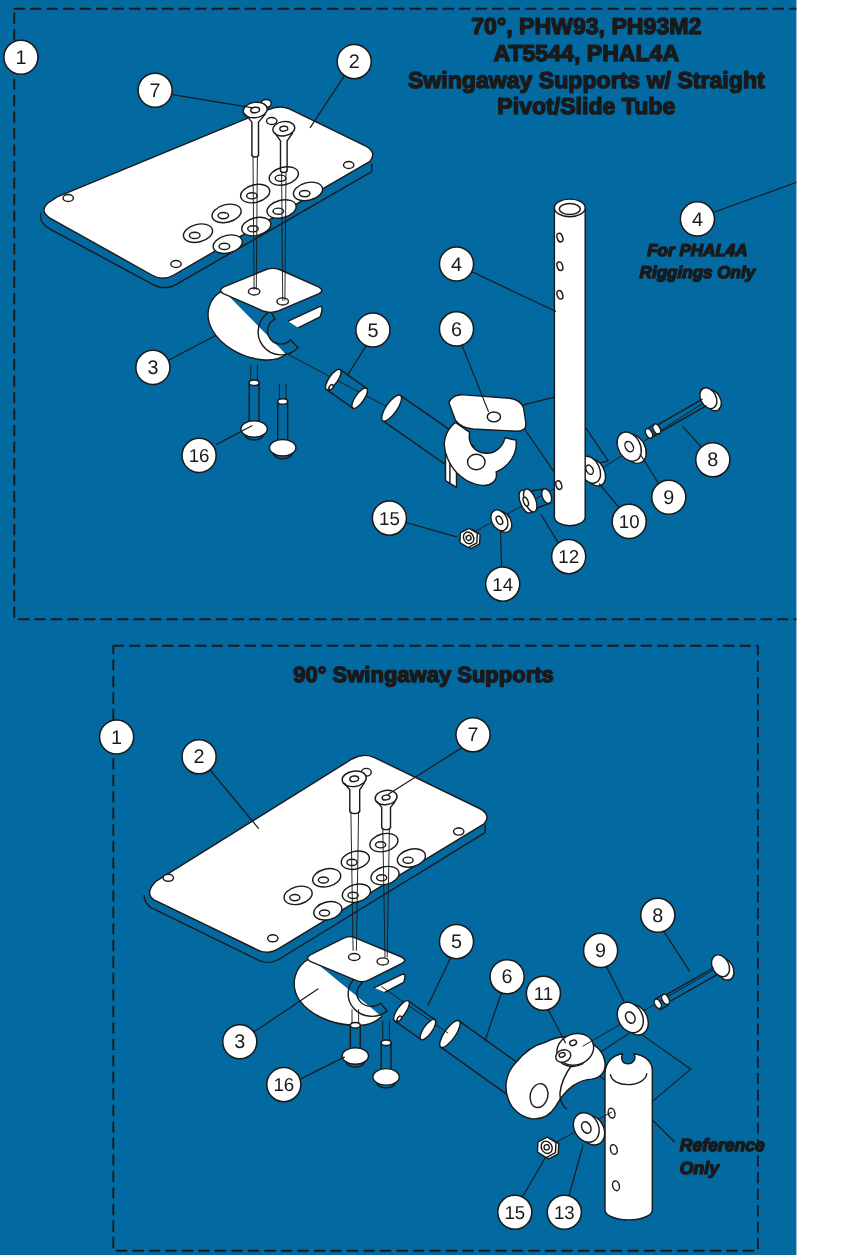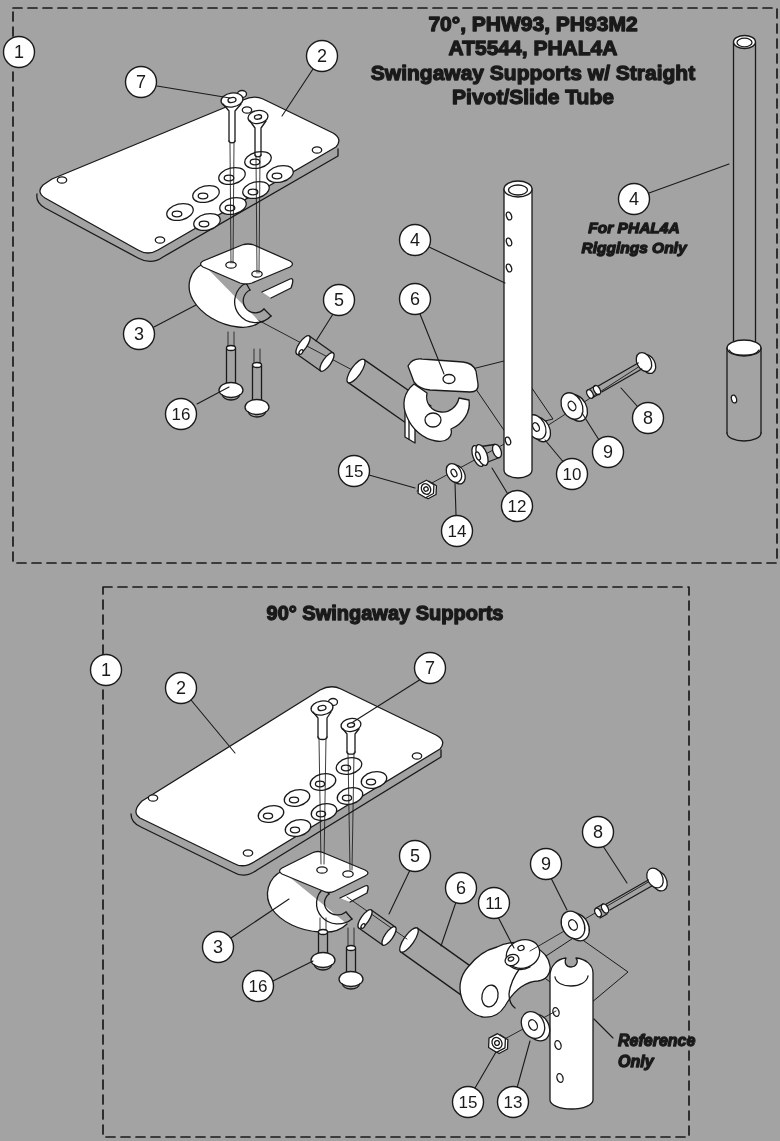--- a/index.html
+++ b/index.html
@@ -1,17 +1,17 @@
 <!DOCTYPE html>
 <html><head>
 <meta charset="utf-8">
 <style>
   html,body{margin:0;padding:0;background:#ffffff;}
   body{font-family:"Liberation Sans", sans-serif;}
-  #stage{position:relative;width:780px;height:1141px;background:#a3a3a3;overflow:hidden;}
+  #stage{position:relative;width:724px;height:1141px;background:#0369a1;overflow:hidden;}
   svg{display:block;}
   .title-line{font-family:"Liberation Sans",sans-serif;font-weight:bold;fill:#1a1a1a;}
   .note-line{font-family:"Liberation Sans",sans-serif;font-weight:bold;font-style:italic;fill:#1a1a1a;}
   .callout-num{font-family:"Liberation Sans",sans-serif;fill:#1a1a1a;}
 </style>
 </head>
 <body>
 
 <div id="stage">
 <svg width="780" height="1141" viewBox="0 0 780 1141" xmlns="http://www.w3.org/2000/svg">

